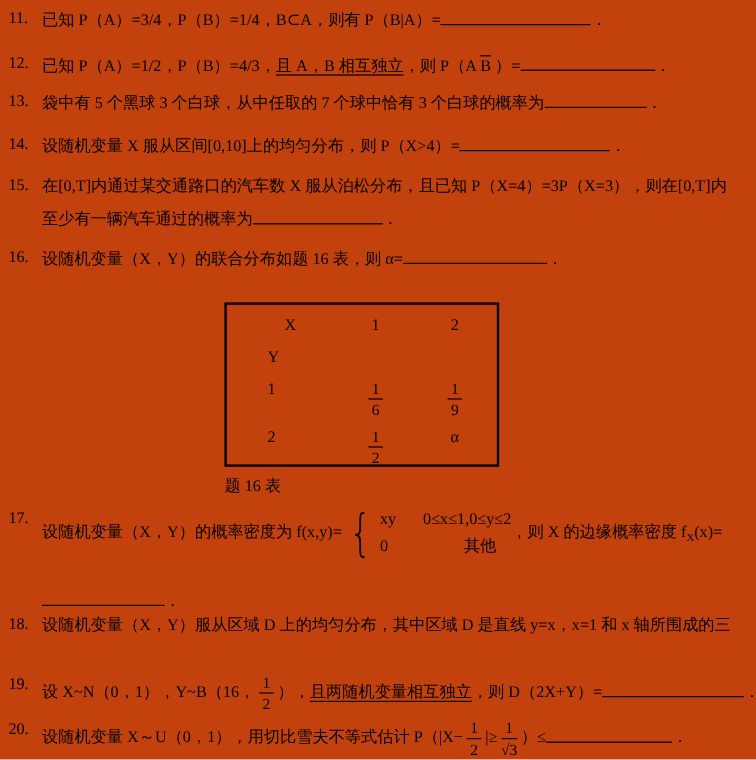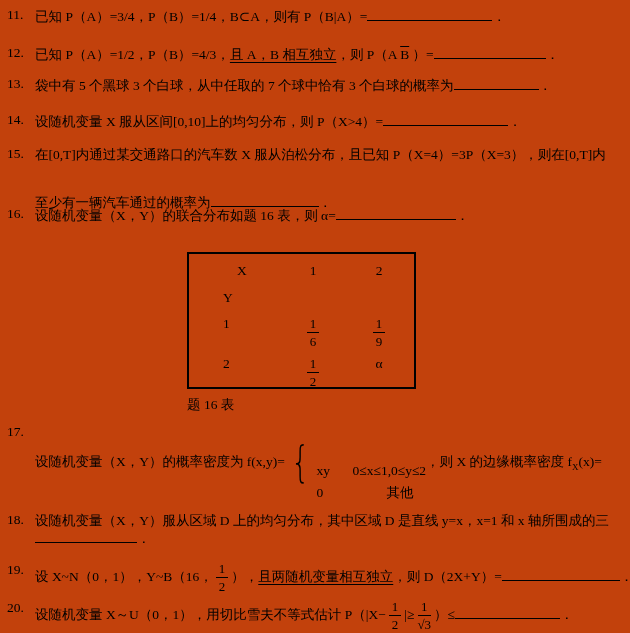--- a/index.html
+++ b/index.html
@@ -21,39 +21,39 @@
   sub { font-size:9px; }
   
   .frac { display:inline-flex; flex-direction:column; align-items:center;
           vertical-align:middle; line-height:1; font-size:13px; margin:0 3px; }
   .frac .fn { padding:0 3px 2px; border-bottom:1px solid #000; }
   .frac .fd { padding-top:2px; }
   
   .cases { display:inline-flex; align-items:center; vertical-align:middle; margin-left:2px; }
   .brace { font-family:"DejaVu Sans",sans-serif; font-size:42px; line-height:0.9;
            font-weight:300; margin-right:3px; transform:scaleX(.7); }
-  .caserows { display:inline-flex; flex-direction:column; gap:3px;margin-top:38px; }
+  .caserows { display:inline-flex; flex-direction:column; gap:3px; }
   .caserow { display:flex; line-height:1.4; }
   .caseval { width:36px; }
   
   .t16 { position:absolute; left:187px; top:252px; width:229px; height:137px;
          border:2px solid #000; box-sizing:border-box; }
   .t16grid { display:grid; grid-template-columns:88px 72px 60px; padding-top:10px; }
   .t16grid .c { line-height:1; }
   .r1 { height:27px; }
   .r2 { height:26px; }
   .r3 { height:40px; }
   .r4 { height:40px; }
   .cornerX { padding-left:48px; }
   .cornerY { padding-left:34px; }
   .rowlab { padding-left:34px; }
   .ctr { text-align:center; }
   .ctr .frac { margin:0; }
   .t16cap { position:absolute; left:187px; top:396px; width:229px; }
-  .ml { margin-top:29px; }
+  .ml { margin-top:9px; }
   .ml17 { margin-top:26px; }
 </style>
 </head>
 <body>
 
 <div class="page">
 
   <div class="q" style="top:7px">
     <span class="qnum">11.</span>
     <div class="qbody">

